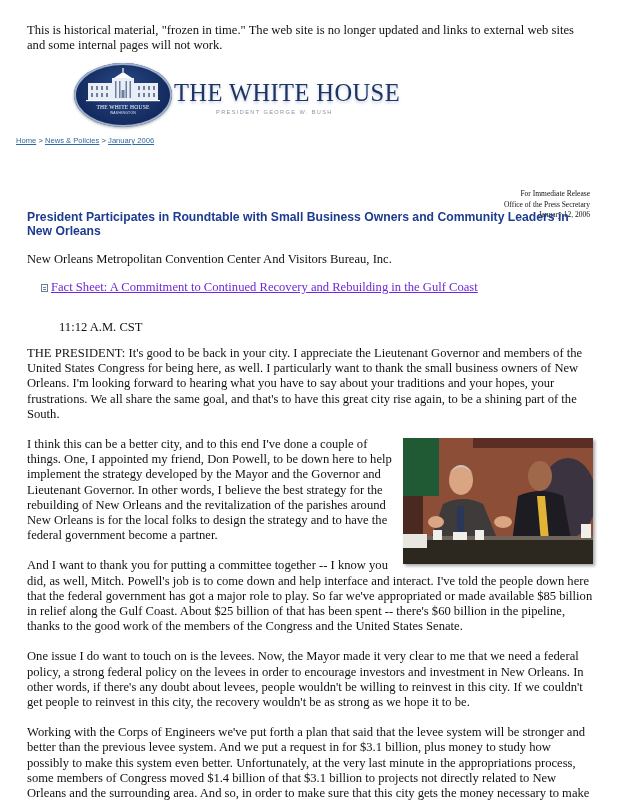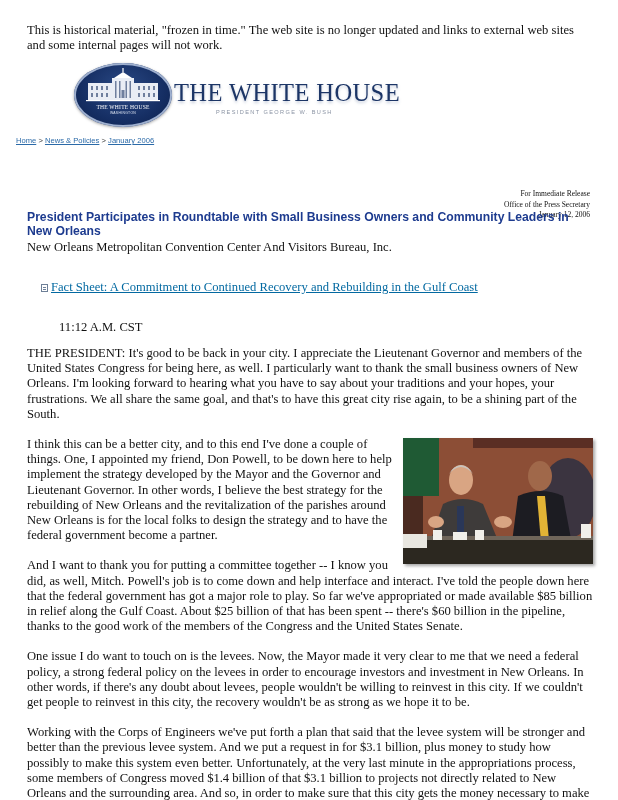--- a/index.html
+++ b/index.html
@@ -50,26 +50,26 @@
   .release {
     position: absolute; right: 28px; top: 169px; text-align: right;
     font-size: 7.5px; line-height: 10.5px; color: #111; margin-top: 20px;
   }
 
   .headline {
     position: absolute; left: 27px; top: 210px; width: 566px; margin: 0;
     font-family: Liberation Sans, sans-serif; font-weight: bold;
     font-size: 12.2px; line-height: 14px; color: #1d3b8f;
   }
-  .location { position: absolute; left: 27px; top: 240px; width: 566px; }
+  .location { position: absolute; left: 27px; top: 252px; width: 566px; }
   .location div { line-height: 15px; }
 
   .related { position: absolute; left: 41px; top: 280px; }
   .related div { line-height: 15px; white-space: nowrap; }
-  .related a { color: #0369a1; text-decoration: underline; }
+  .related a { color: #6d28d9; text-decoration: underline; }
   .doc-icon {
     display: inline-block; width: 7px; height: 8px; border: 1px solid #6d7f97;
     margin-right: 3px; vertical-align: -1px; position: relative; box-sizing: border-box;
   }
   .doc-icon::before, .doc-icon::after {
     content: ""; position: absolute; left: 1px; right: 1px; height: 1px; background: #6d7f97;
   }
   .doc-icon::before { top: 2px; }
   .doc-icon::after { top: 4px; }
 

